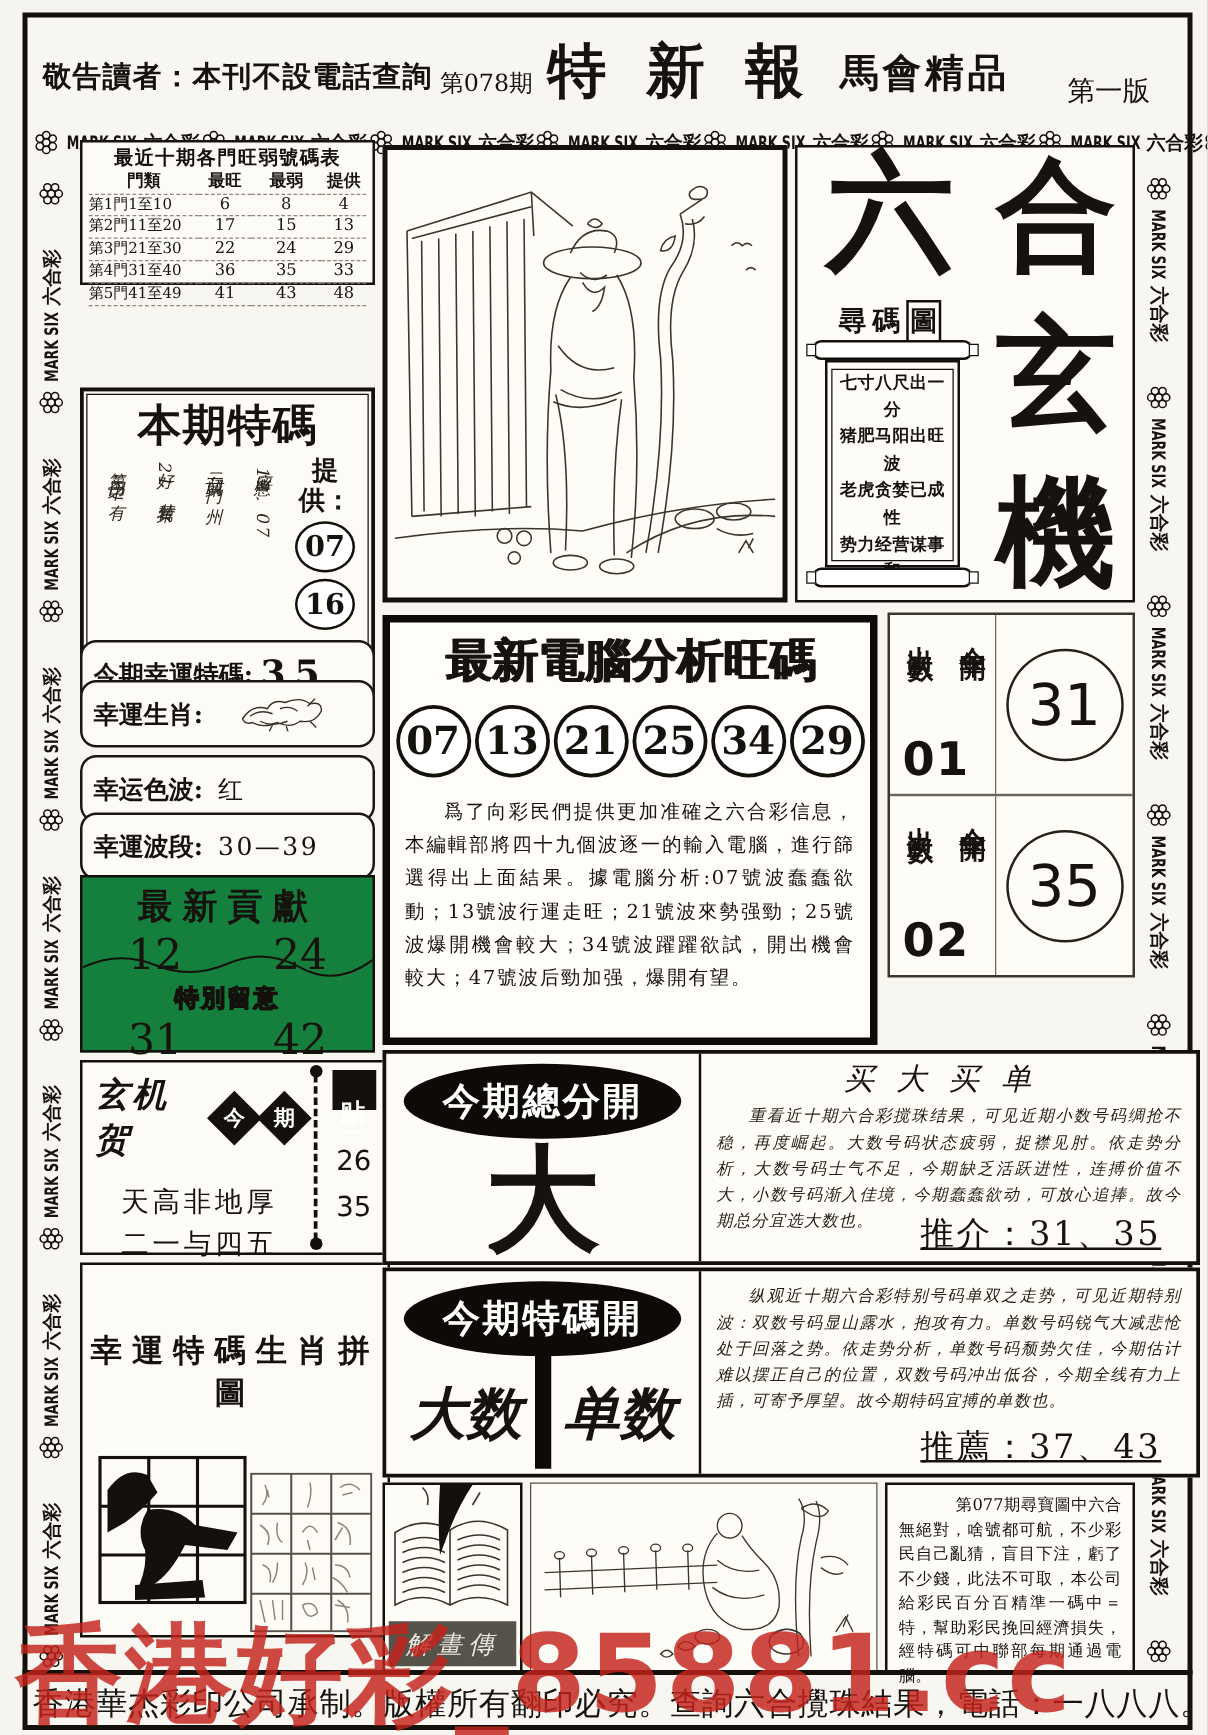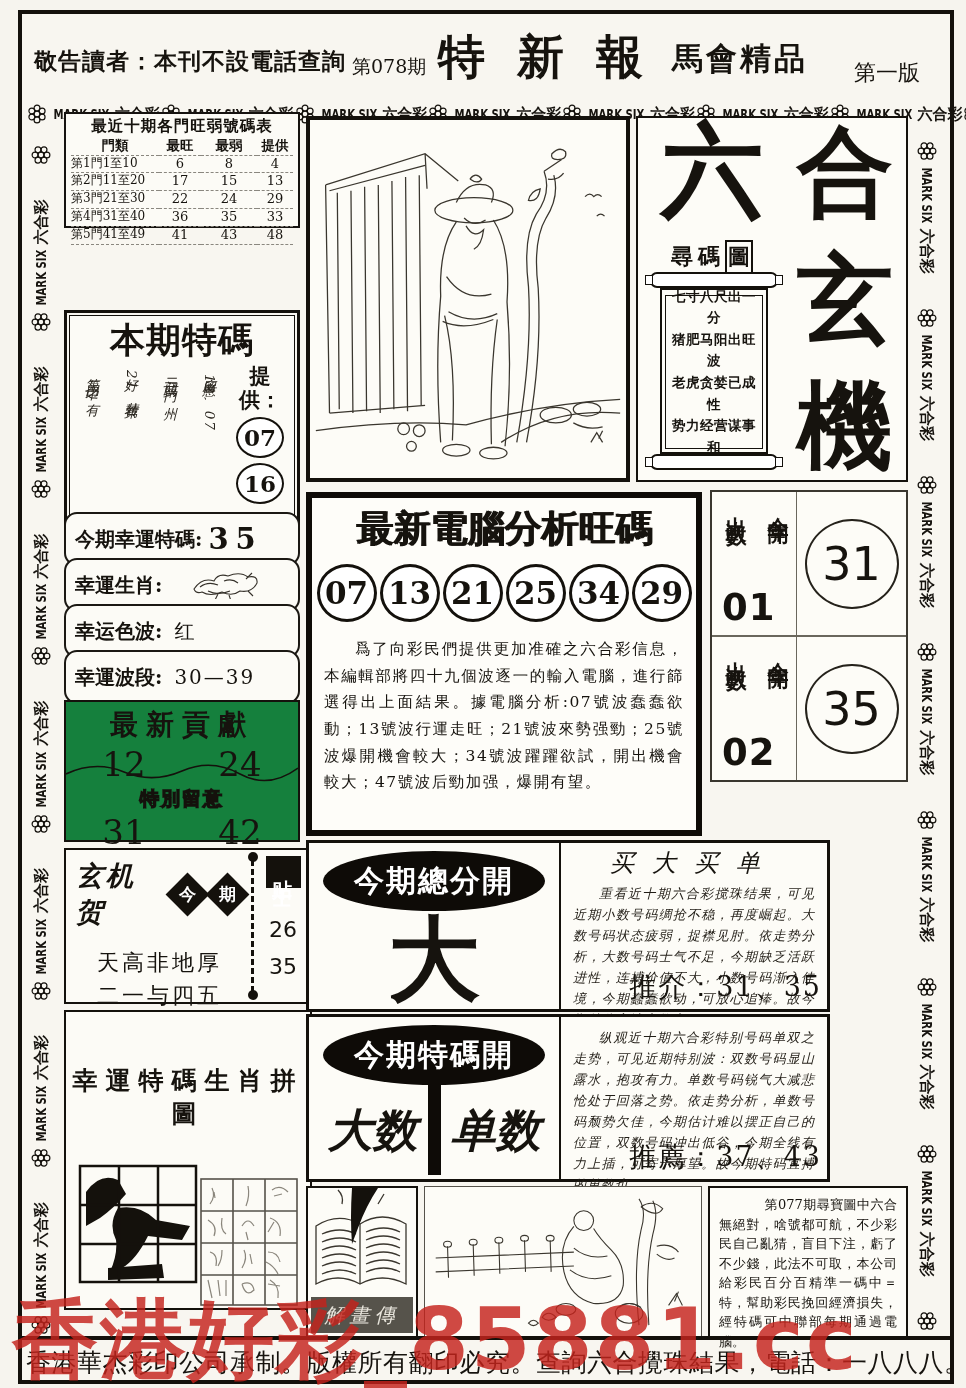--- a/index.html
+++ b/index.html
@@ -82,21 +82,21 @@
   .masthead{position:absolute;left:636px;top:116px;width:272px;height:366px;border:2px solid #14110c;background:#fdfcf7;box-sizing:border-box;}
   .mh-six{position:absolute;left:6px;top:-4px;width:136px;text-align:center;font-size:102px;font-weight:900;line-height:1.1;}
   .mh-seal{position:absolute;left:8px;top:122px;width:132px;display:flex;justify-content:center;gap:5px;font-size:22px;font-weight:900;align-items:center;}
   .mh-seal .boxed{border:2px solid #14110c;padding:0 1px;}
   .mh-scroll{position:absolute;left:12px;top:154px;width:128px;height:202px;}
   .mh-roller{height:12px;border:2px solid #14110c;border-radius:7px;background:#fff;position:relative;}
   .mh-roller::before,.mh-roller::after{content:"";position:absolute;top:1px;width:6px;height:8px;border:1.5px solid #14110c;background:#fff;}
   .mh-roller::before{left:-7px;}
   .mh-roller::after{right:-7px;}
   .mh-scrollbody{margin:0 10px;border:2px solid #14110c;height:166px;padding:5px 3px;box-sizing:border-box;}
-  .mh-scrollinner{border:1px solid #14110c;height:100%;display:flex;flex-direction:column;justify-content:center;text-align:center;font-size:13.5px;font-weight:bold;line-height:1.6;letter-spacing:0.5px;}
+  .mh-scrollinner{border:1px solid #14110c;height:100%;display:flex;flex-direction:column;justify-content:flex-start;text-align:center;font-size:13.5px;font-weight:bold;line-height:1.6;letter-spacing:0.5px;}
   .mh-right{position:absolute;right:2px;top:0;width:118px;height:100%;display:flex;flex-direction:column;justify-content:space-between;align-items:center;font-size:96px;font-weight:900;line-height:1;padding:6px 0;box-sizing:border-box;}
 
   
   .computer{position:absolute;left:306px;top:492px;width:396px;height:344px;border:6px solid #0e0b07;background:#fefdf9;box-sizing:border-box;padding:6px 12px;}
   .cp-title{font-size:37px;font-weight:900;text-align:center;letter-spacing:0;text-shadow:1.5px 0 currentColor;}
   .cp-nums{display:flex;justify-content:center;gap:3px;margin-top:10px;}
   .cp-circle{width:54px;height:52px;border:3px solid #14110c;border-radius:50%;display:flex;align-items:center;justify-content:center;font-size:31px;font-weight:bold;background:#fff;flex:0 0 auto;}
   .cp-body{margin-top:14px;font-size:15.5px;line-height:1.72;text-align:justify;text-indent:2em;letter-spacing:1.5px;}
 
   
@@ -104,33 +104,33 @@
   .fq-cell{flex:1;display:flex;}
   .fq-cell.first{border-bottom:2px solid #6a675d;}
   .fq-labels{width:84px;padding:8px 4px 6px 10px;display:flex;flex-direction:column;box-sizing:border-box;}
   .fq-vlabels{display:flex;justify-content:space-between;}
   .fq-vlabels div{writing-mode:vertical-rl;font-size:21px;letter-spacing:4px;font-weight:600;}
   .fq-count{font-family:"DejaVu Sans","Liberation Sans",sans-serif;font-size:37px;font-weight:bold;margin-top:auto;letter-spacing:1px;}
   .fq-circle-zone{flex:1;border-left:1.5px solid #6a675d;display:flex;align-items:center;justify-content:center;}
   .fq-circle{width:90px;height:86px;border:2.5px solid #25221b;border-radius:50%;display:flex;align-items:center;justify-content:center;font-size:46px;font-family:"DejaVu Sans","Liberation Sans",sans-serif;}
 
   
-  .split-row{position:absolute;left:306px;width:524px;border:3px solid #14110c;background:#fdfcf7;box-sizing:border-box;display:flex;}
+  .split-row{position:absolute;left:306px;width:654px;border:3px solid #14110c;background:#fdfcf7;box-sizing:border-box;display:flex;}
   .row-total{top:840px;height:172px;}
   .row-special{top:1014px;height:168px;}
   .sp-left{width:250px;border-right:2.5px solid #14110c;text-align:center;position:relative;}
   .badge{margin:8px auto 0;width:222px;height:60px;background:#0e0b07;color:#fff;border-radius:50%;display:flex;align-items:center;justify-content:center;font-size:30px;font-weight:bold;letter-spacing:2px;}
   .ts-big{font-size:92px;line-height:1.05;font-weight:600;}
   .so-results{display:flex;align-items:flex-start;justify-content:center;}
   .so-result{font-size:45px;font-style:italic;font-weight:bold;margin-top:16px;}
   .so-bar{width:13px;height:96px;background:#0e0b07;margin:-6px 10px 0;}
   .sp-right{flex:1;padding:2px 12px;position:relative;}
   .ts-head{text-align:center;font-size:24px;font-style:italic;letter-spacing:18px;margin:2px 0 4px;}
   .hand-body{font-size:13px;font-style:italic;line-height:1.62;letter-spacing:1px;text-align:justify;text-indent:2em;color:#211d16;}
-  .reco{position:absolute;right:5px;bottom:4px;font-size:27px;letter-spacing:2px;}
+  .reco{position:absolute;right:28px;bottom:4px;font-size:27px;letter-spacing:2px;text-decoration:underline;}
 
   
   .tr-book{position:absolute;left:306px;top:1186px;width:112px;height:152px;border:2px solid #14110c;background:#fdfcf7;box-sizing:border-box;}
   .tr-label{position:absolute;bottom:3px;left:3px;right:3px;height:36px;background:#56534b;color:#e8e5dc;display:flex;align-items:center;justify-content:center;font-size:20px;font-style:italic;letter-spacing:5px;}
   .tr-scene{position:absolute;left:424px;top:1186px;width:278px;height:152px;border:1.5px solid #55524a;background:#fdfcf7;box-sizing:border-box;}
   .tr-text{position:absolute;left:708px;top:1186px;width:200px;height:152px;border:2px solid #14110c;background:#fdfcf7;box-sizing:border-box;padding:7px 9px;font-size:13px;line-height:1.5;text-align:justify;text-indent:3.5em;}
 
   
   .footer-rule{position:absolute;left:18px;right:12px;top:1336px;border-top:4px solid #14110c;}
   .footer{position:absolute;left:26px;right:16px;top:1346px;font-size:25px;letter-spacing:0.5px;white-space:nowrap;}
@@ -562,21 +562,21 @@
         <div class="sc-circle">07</div>
         <div class="sc-circle">16</div>
       </div>
     </div>
   </div>
 
   <div class="lucky-row" style="top:512px;">
     <span class="lk-label">今期幸運特碼:</span>
     <span class="lk-value-big">35</span>
   </div>
-  <div class="lucky-row" style="top:558px;gap:12px;">
+  <div class="lucky-row" style="top:544px;gap:12px;">
     <span class="lk-label">幸運生肖:</span>
     <span style="margin-left:14px;">
       <svg width="74" height="32" viewBox="0 0 74 32">
           <g fill="none" stroke="#35312a" stroke-width="1.1">
         <path d="M6,22 Q14,10 26,14 Q30,6 40,9 Q52,4 60,10 Q70,8 69,16 Q64,26 52,24 Q44,30 34,25 Q22,30 14,25 Q8,27 6,22Z"></path>
         <path d="M12,20 q8,-6 18,-2 m6,-4 q8,-3 14,2 m-30,8 q10,5 22,0"></path>
         <path d="M58,12 l6,-6 m-4,18 l5,5 m-35,-2 l-3,6 m14,-5 l2,6"></path>
       </g>
         </svg>
     </span>

